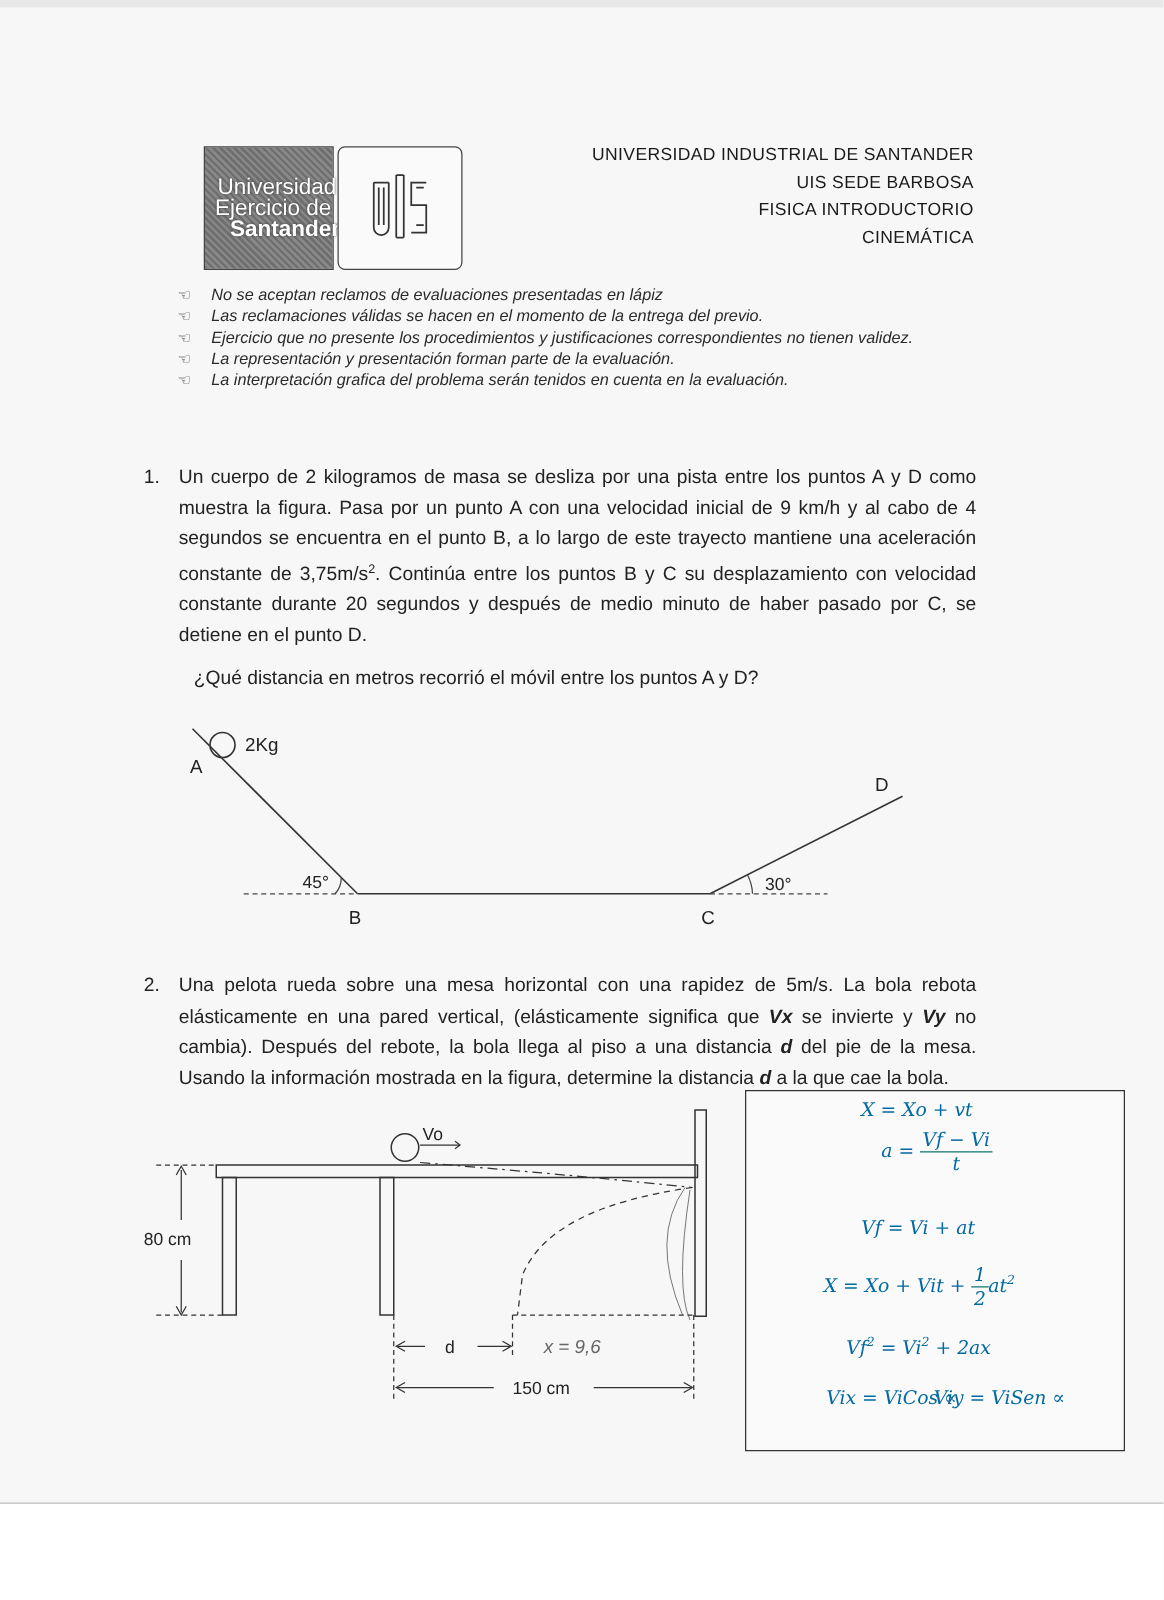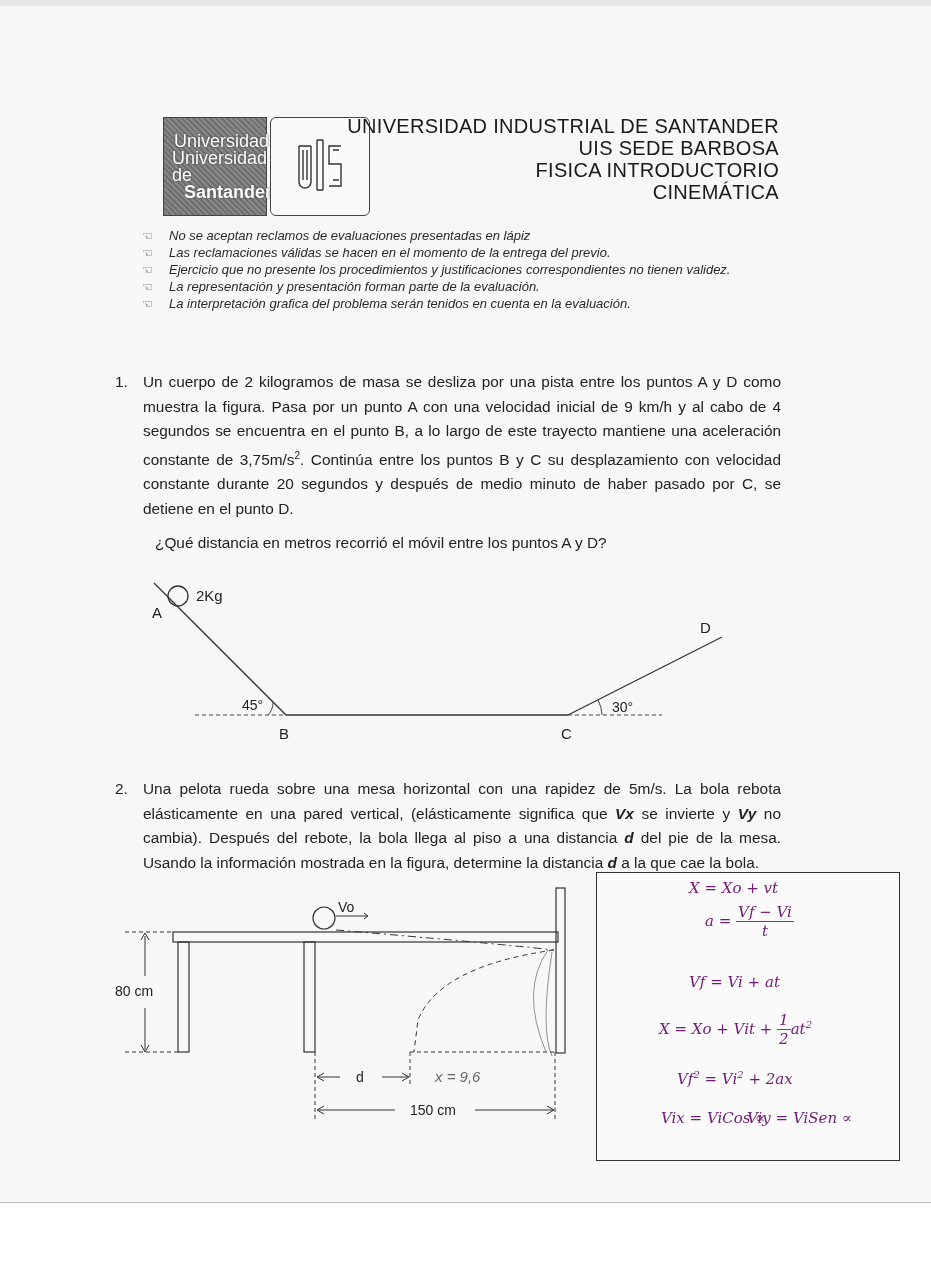--- a/index.html
+++ b/index.html
@@ -19,53 +19,53 @@
   }
   .logo1 span { color:#fff; font-size:18px; line-height:17px; text-shadow:0 0 2px #333; }
   .logo1 span:nth-child(1){ margin-left:10px; }
   .logo1 span:nth-child(2){ margin-left:8px; }
   .logo1 span:nth-child(3){ margin-left:20px;font-weight:bold; }
   .logo2 {
     position:absolute; left:270px; top:117px; width:98px; height:97px;
     border:1.5px solid #444; border-radius:6px; background:#fafafa;
   }
 
-  .inst { position:absolute; right:152px; text-align:right; font-size:20px; letter-spacing:0.3px; color:#1a1a1a; }
+  .inst { position:absolute; right:152px; text-align:right; font-size:14px; letter-spacing:0.3px; color:#1a1a1a; }
 
   .rules { position:absolute; left:142px; top:228px; width:645px; font-size:13px; font-style:italic; color:#2a2a2a; }
   .rule { display:flex; line-height:16px; margin-bottom:1px; }
   .rule .bullet { width:27px; flex:none; font-style:normal; font-size:12px; }
   .rule .txt { flex:1; }
 
   .q { position:absolute; left:115px; width:666px; font-size:15.4px; line-height:24.5px; color:#222; text-align:justify; }
   .q .num { position:absolute; left:0; top:0; }
   .q .body { margin-left:28px; }
   .q sup { font-size:10px; }
 
   svg text { font-family:"Liberation Sans", sans-serif; }
 
   .formula-box {
     position:absolute; left:596px; top:872px; width:302px; height:287px;
     border:1px solid #333; background:#fafafa;
-    font-family:"DejaVu Serif", serif; font-style:italic; font-size:15px; color:#701a75;
+    font-family:"DejaVu Serif", serif; font-style:italic; font-size:15px; color:#0369a1;
   }
   .f { position:absolute; white-space:nowrap; }
   .frac { display:inline-block; vertical-align:middle; text-align:center; }
   .frac .n { display:block; border-bottom:1px solid #0f766e; padding:0 2px; }
   .frac .d { display:block; }
   .fsup { font-size:10px; vertical-align:super; font-style:italic; }
 </style>
 </head>
 <body>
 
 <div class="page-edge-top"></div>
 
 <div class="logo1">
   <span>Universidad</span>
-  <span>Universidad de</span>
+  <span>Ejercicio de</span>
   <span>Santander</span>
 </div>
 <div class="logo2">
   <svg width="98" height="97">
     <g fill="none" stroke="#333" stroke-width="1.4">
       <path d="M28 28 v36 a6 6 0 0 0 12 0 v-36 M28 28 h12"></path>
       <path d="M46 22 v50 M52 22 v50 M46 22 h6 M46 72 h6"></path>
       <path d="M70 28 h-12 v18 h12 v22 h-12"></path>
       <path d="M32 32 v30 M36 32 v30 M62 32 h6 M62 62 h6"></path>
     </g>

